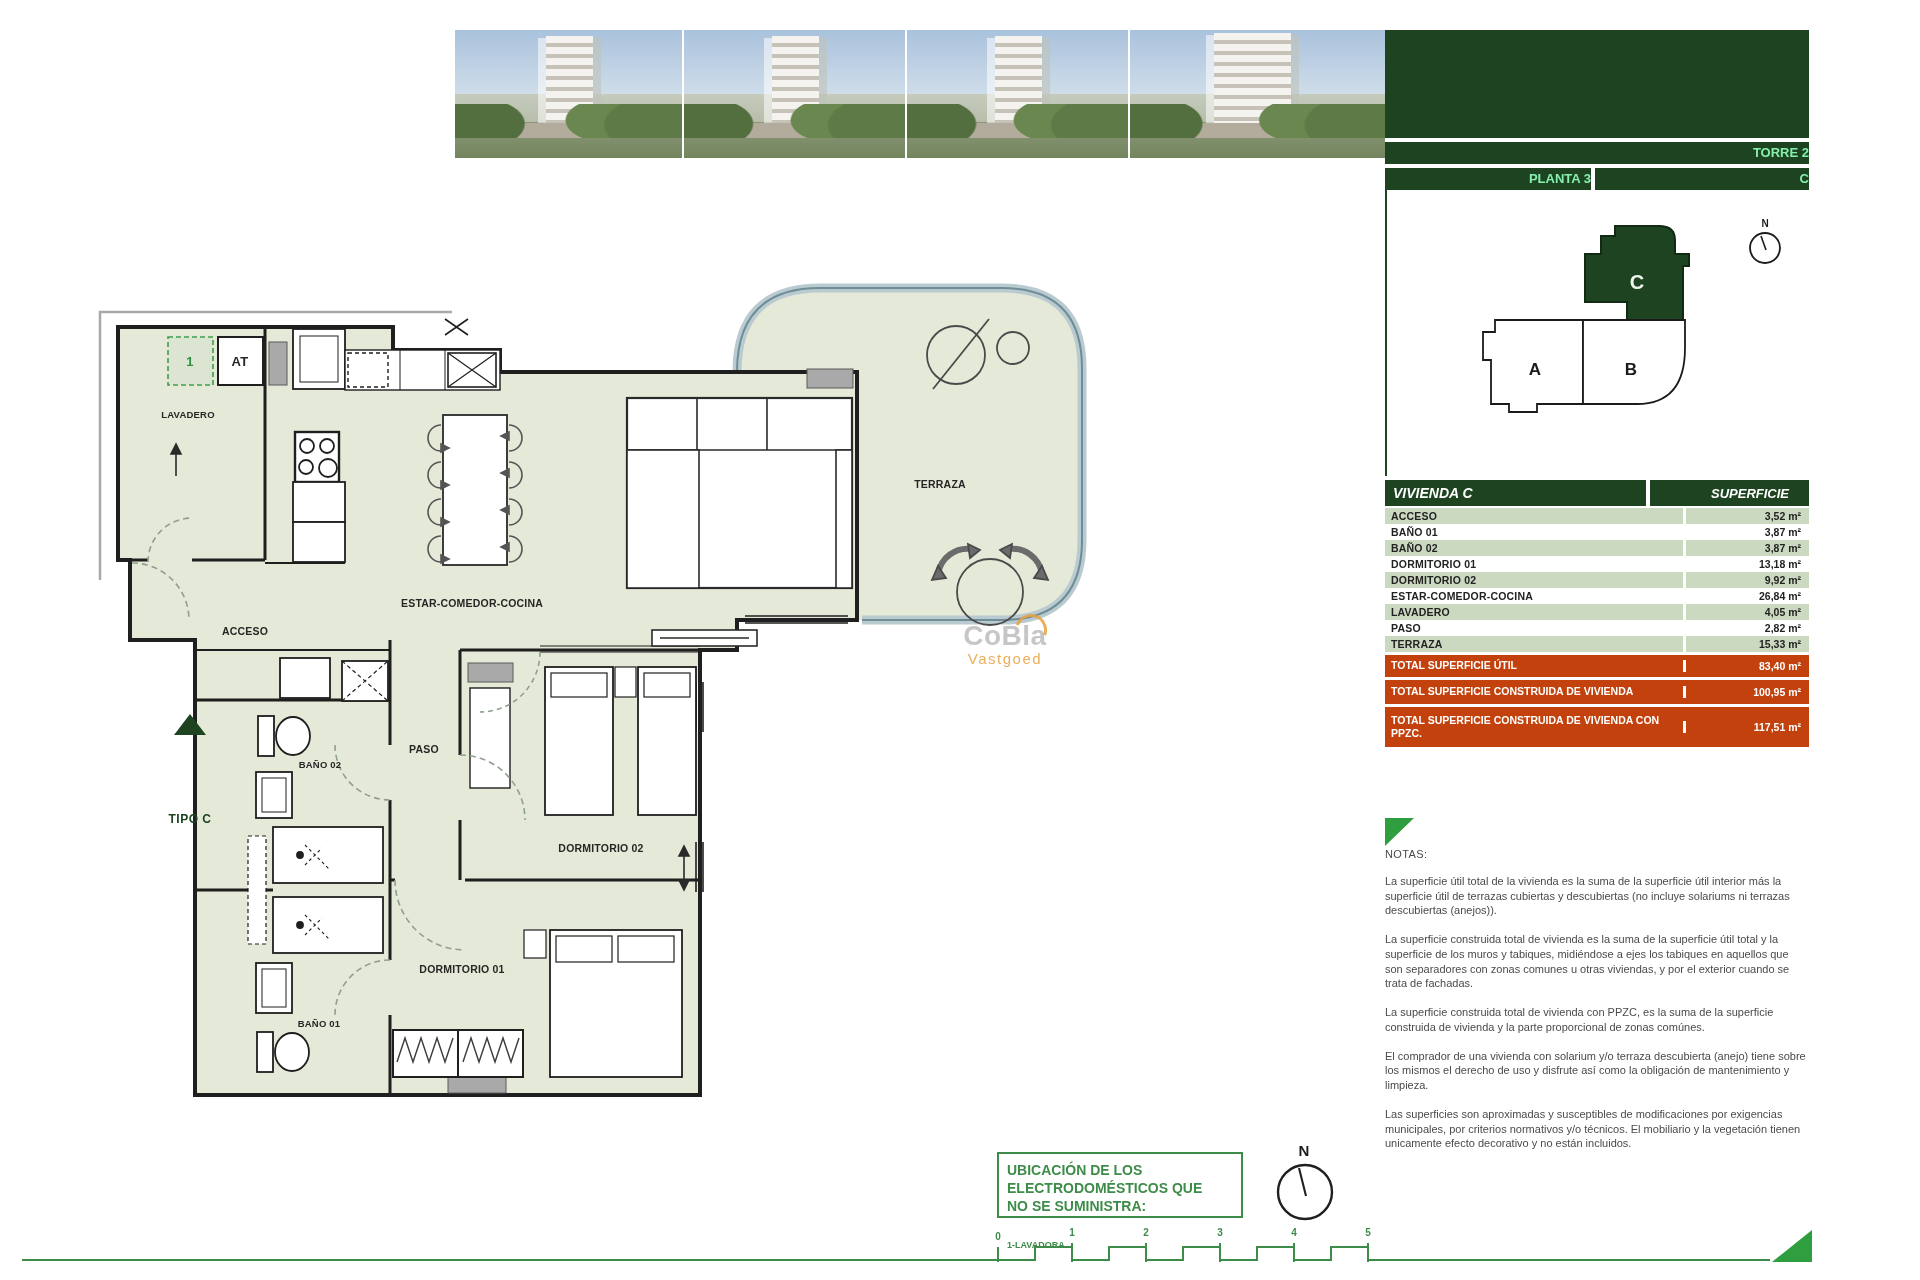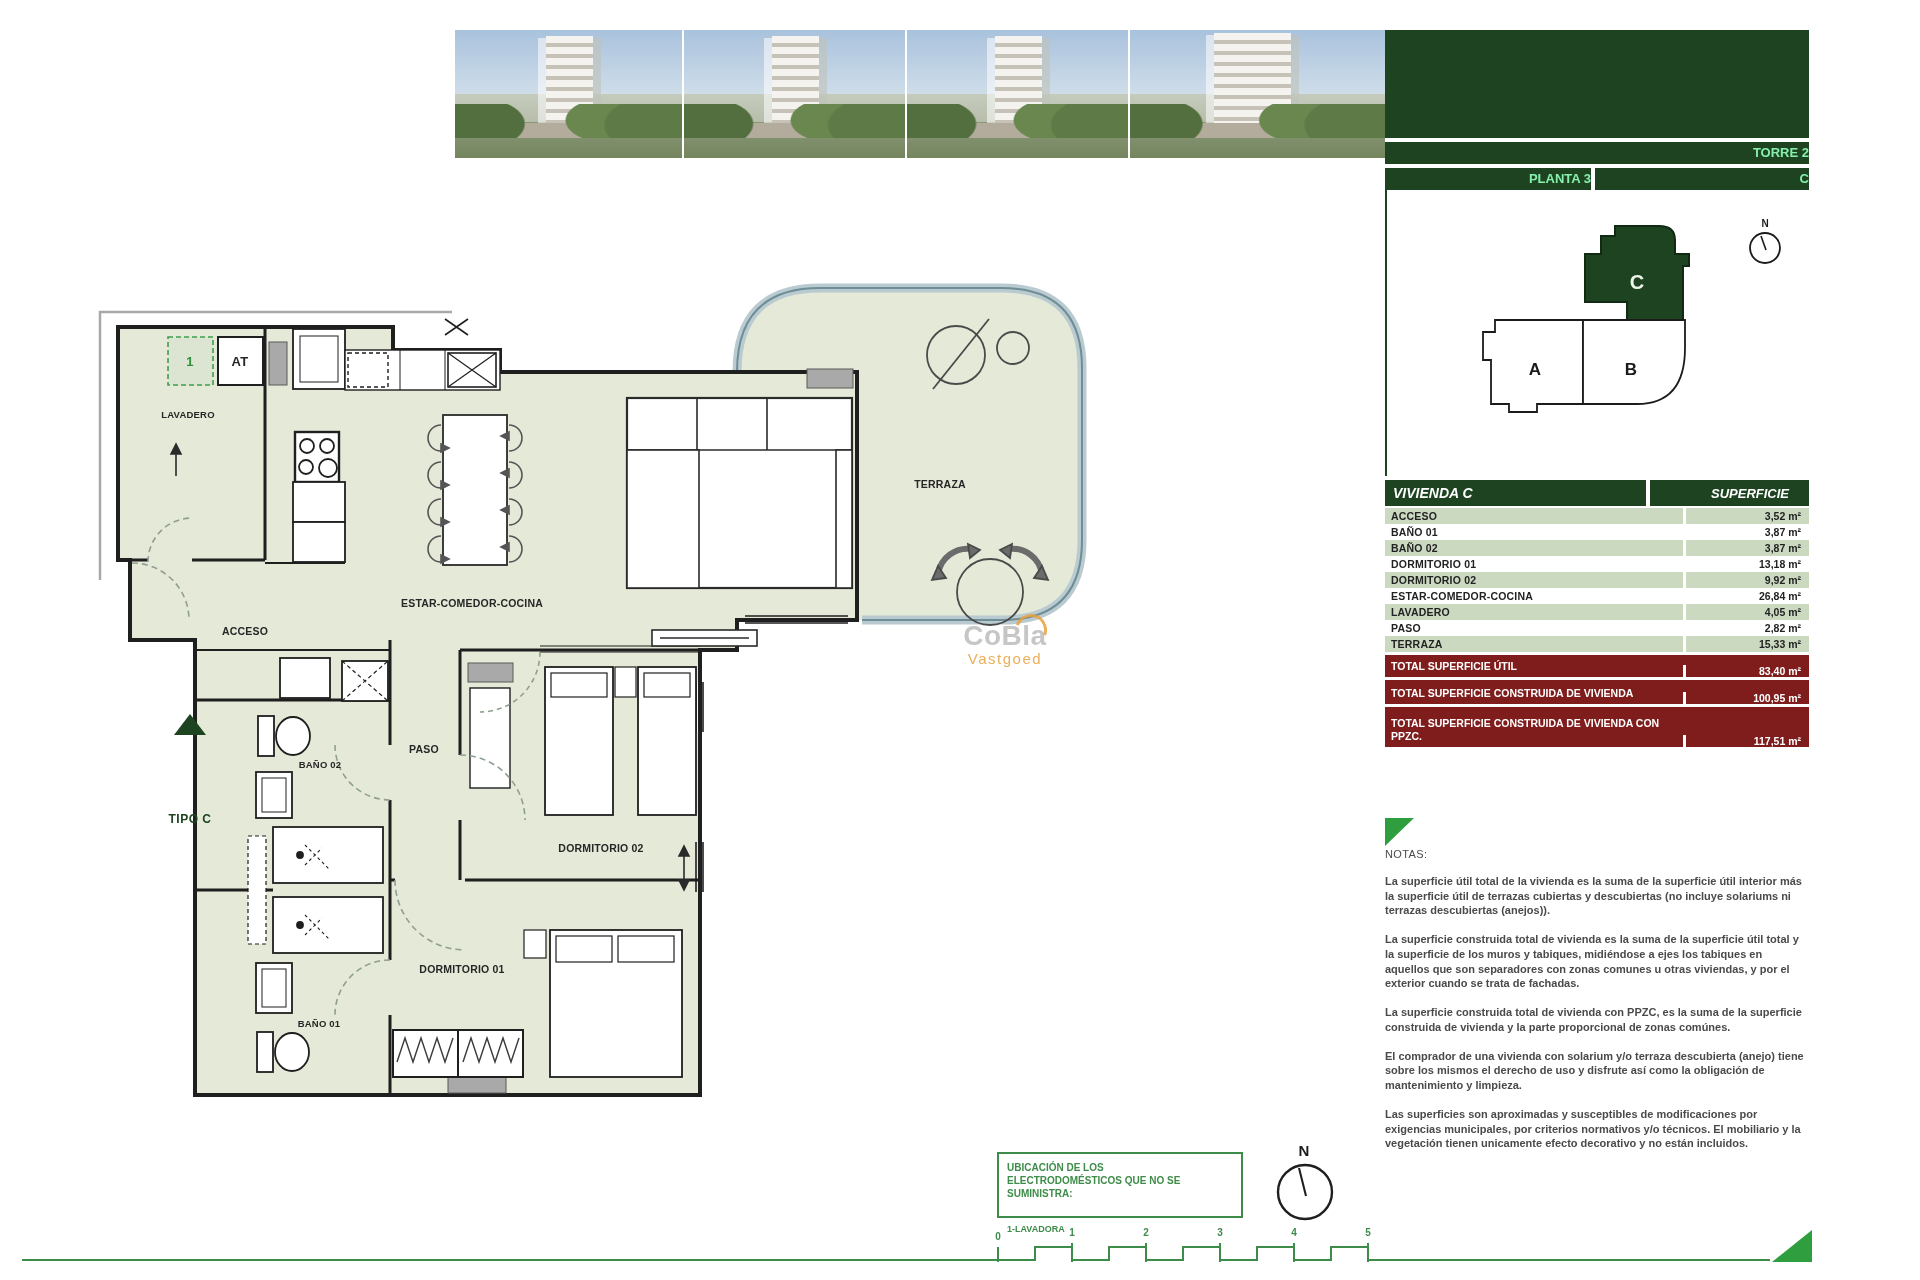--- a/index.html
+++ b/index.html
@@ -29,42 +29,42 @@
   .tbl-header .hname{flex:1;background:#1d4321;color:#fff;font-weight:bold;font-size:14px;
       display:flex;align-items:center;padding-left:8px;margin-right:4px;}
   .tbl-header .hval{width:118px;background:#1d4321;color:#fff;font-weight:bold;font-size:13px;
       display:flex;align-items:center;justify-content:center;padding-left:41px;}
   .trow{display:flex;height:16px;align-items:center;}
   .trow.alt{background:#cbd9c1;}
   .trow .rname{flex:1;font-size:10.5px;font-weight:bold;color:#222;padding-left:6px;letter-spacing:.2px;}
   .trow .rval{width:115px;font-size:10.5px;font-weight:bold;color:#222;text-align:right;
       padding-right:8px;border-left:3px solid #fff;align-self:stretch;display:flex;
       align-items:center;justify-content:flex-end;}
-  .ttotal{display:flex;background:#7f1d1d;color:#fff;margin-top:3px;align-items:flex-end;}
+  .ttotal{display:flex;background:#c2410c;color:#fff;margin-top:3px;align-items:center;}
   .ttotal .rname{flex:1;font-size:10.5px;font-weight:bold;padding:4px 4px 4px 6px;
       display:flex;align-items:center;line-height:1.25;}
   .ttotal .rval{width:115px;font-size:10.5px;font-weight:bold;text-align:right;padding-right:8px;
       border-left:3px solid #fff;display:flex;align-items:center;justify-content:flex-end;}
   
   .notes{position:absolute;left:1385px;top:848px;width:424px;color:#4a4a4a;}
   .notes .ntitle{font-size:11px;margin-bottom:2px;letter-spacing:.4px;}
-  .notes p{font-size:11px;line-height:1.34;margin:14px 0 0 0;font-weight:bold;}
+  .notes p{font-size:11px;line-height:1.34;margin:14px 0 0 0;}
   
   .plan-label{position:absolute;transform:translate(-50%,-50%);font-size:10.5px;font-weight:bold;
       color:#262626;white-space:nowrap;letter-spacing:.2px;}
   .plan-label.green{color:#2f8f3a;}
   .plan-label.dark{color:#1d4321;font-size:12px;letter-spacing:.5px;}
   .plan-label.big{font-size:13px;}
   .keyplan-letter{position:absolute;transform:translate(-50%,-50%);font-weight:bold;font-size:17px;color:#1b1b1b;}
   .keyplan-letter.white{color:#eef5ea;font-size:20px;}
   .north-n{position:absolute;transform:translate(-50%,-50%);font-weight:bold;font-size:12px;color:#1b1b1b;}
   
   .legend{position:absolute;left:997px;top:1152px;width:246px;height:66px;border:2px solid #3e8c49;
       box-sizing:border-box;padding:7px 8px;background:#fff;}
-  .legend .l1{font-size:10px;font-weight:bold;color:#3e8c49;line-height:1.3;width:210px;}
+  .legend .l1{font-size:14px;font-weight:bold;color:#3e8c49;line-height:1.3;width:210px;}
   .legend .l2{font-size:9px;font-weight:bold;color:#3e8c49;margin-top:24px;}
   .scale-num{position:absolute;transform:translate(-50%,-50%);font-size:10px;font-weight:bold;color:#3e8c49;}
   
   .watermark{position:absolute;left:935px;top:620px;width:140px;text-align:center;opacity:.85;}
   .watermark .w1{font-size:28px;font-weight:bold;color:#bdbdbd;letter-spacing:.5px;position:relative;}
   .watermark .w1::after{content:"";position:absolute;right:28px;top:-6px;width:26px;height:26px;
       border:3px solid transparent;border-top:3px solid #e8a13d;border-right:3px solid #e8a13d;
       border-radius:50%;transform:rotate(-25deg);}
   .watermark .w2{font-size:15px;color:#e8a13d;letter-spacing:1.5px;margin-top:-2px;}
 </style>

